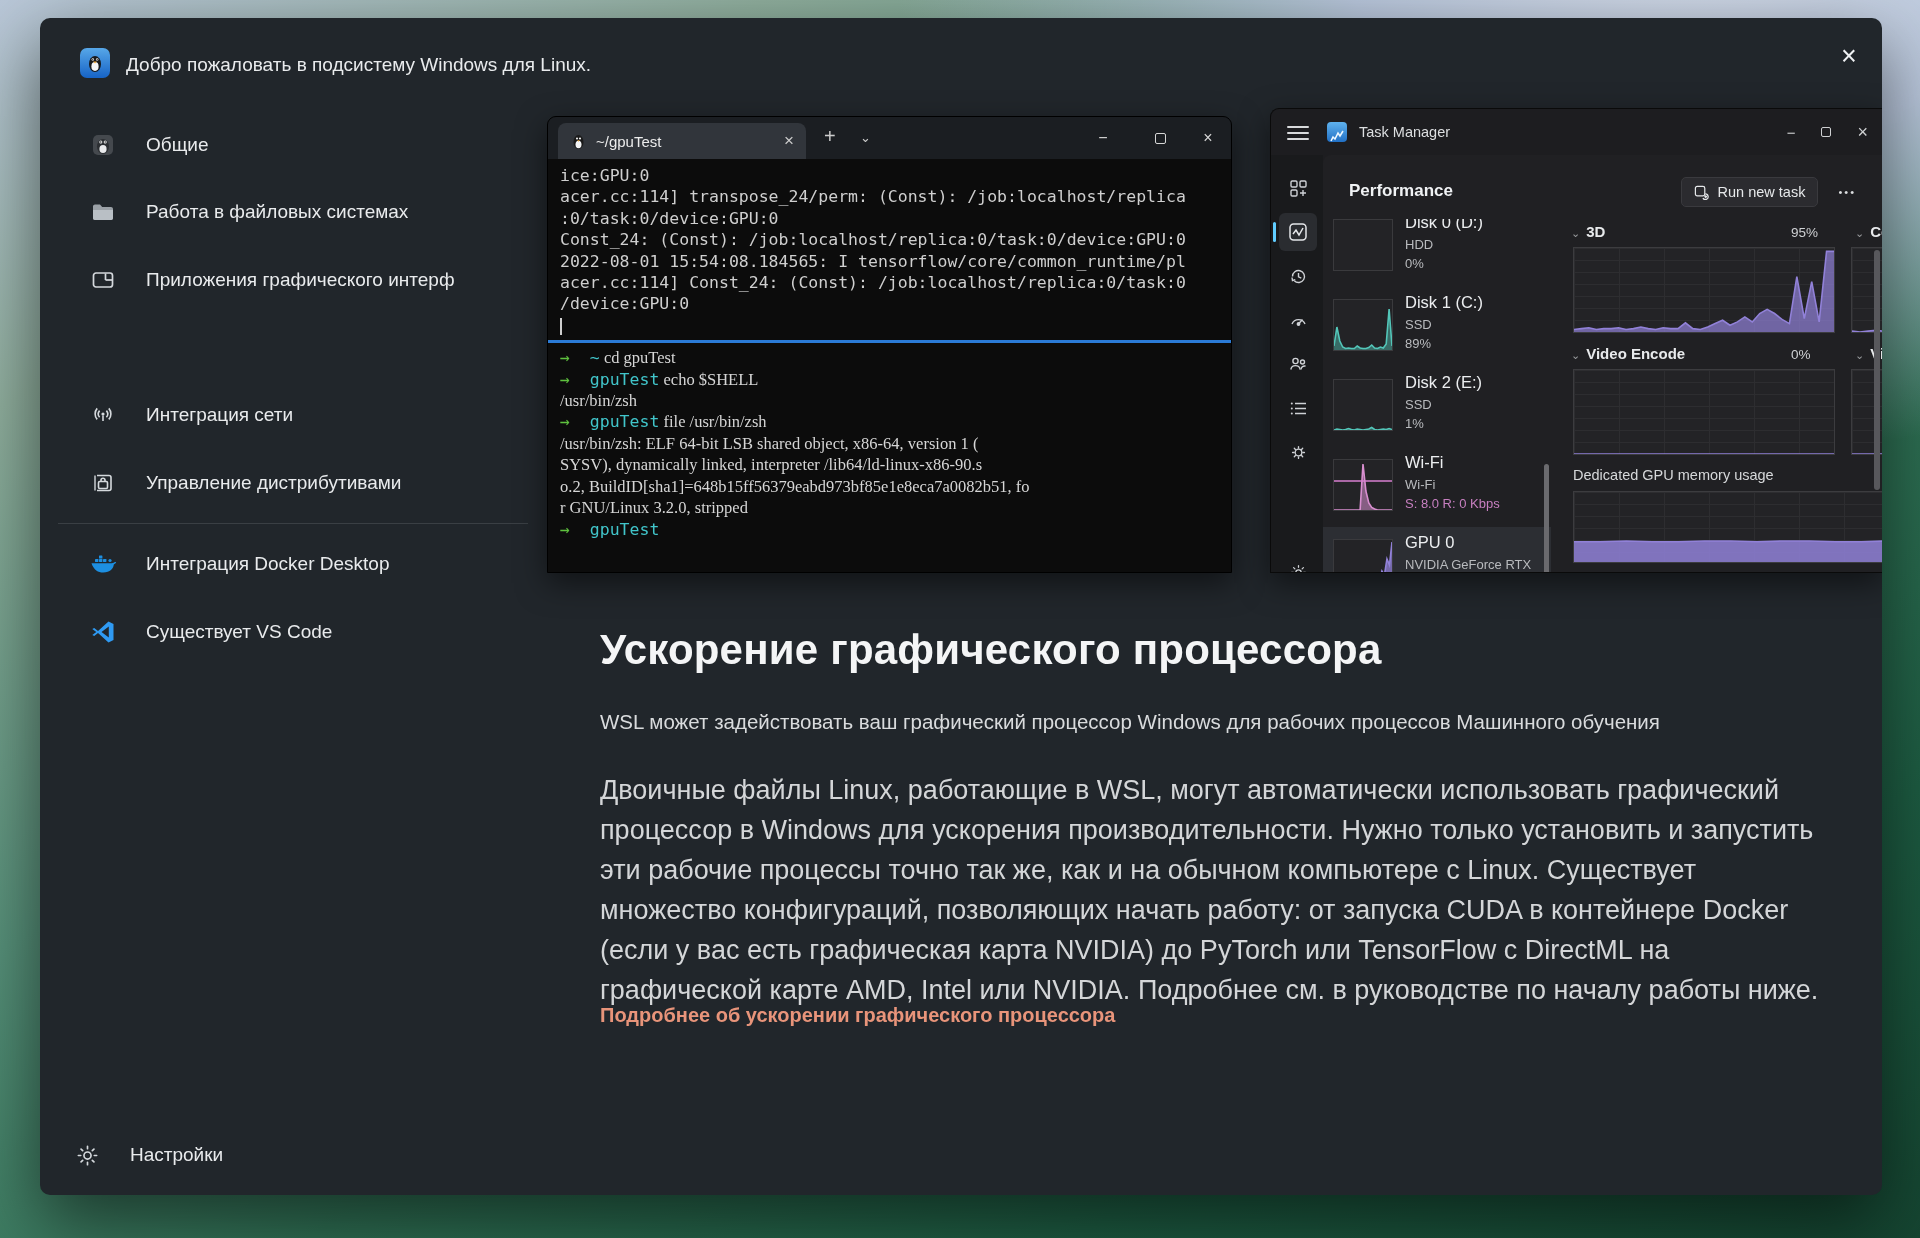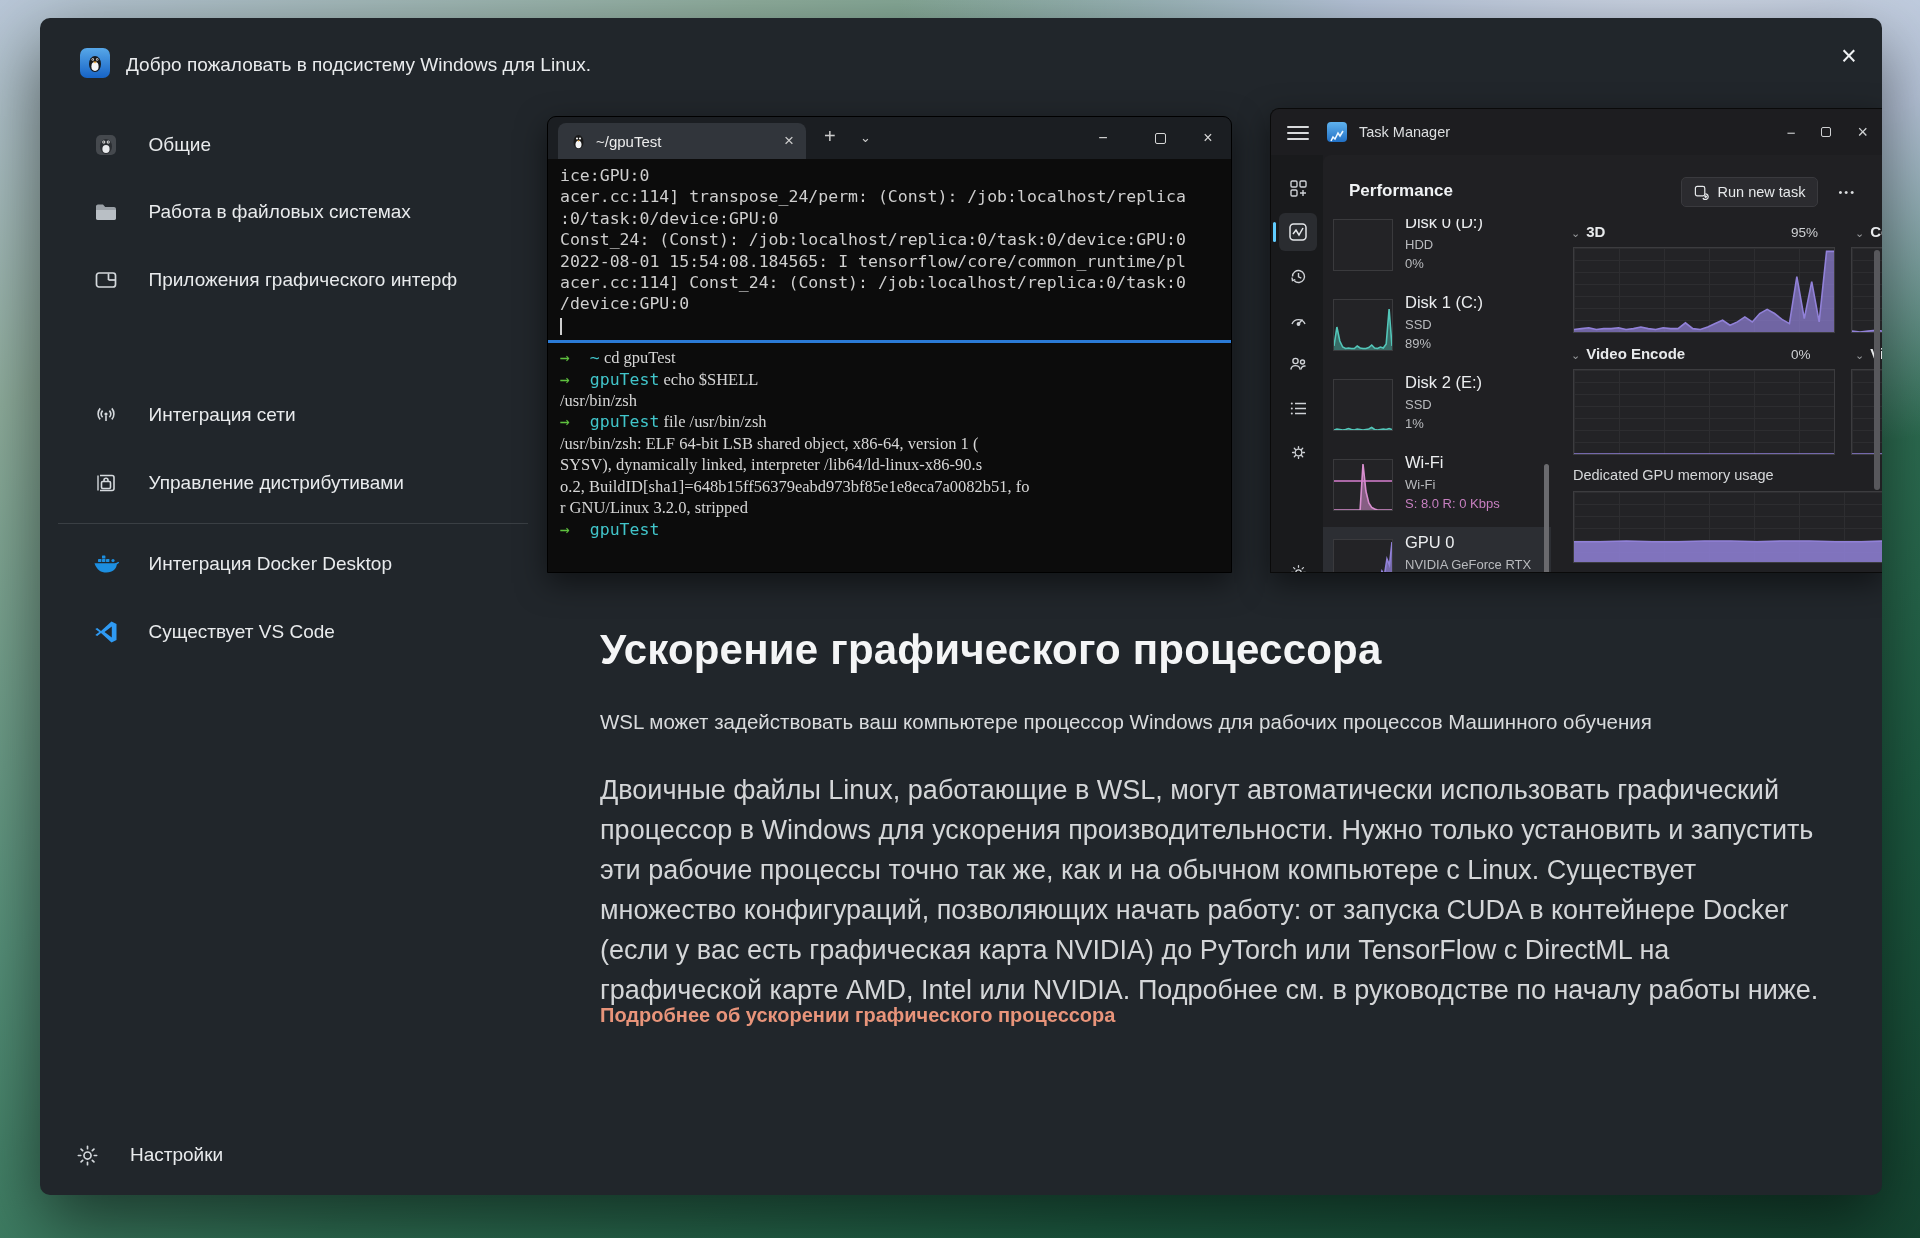--- a/index.html
+++ b/index.html
@@ -20,22 +20,22 @@
   }
   .win-close { position:absolute; left:1786px; top:18px; width:46px; height:40px;
     display:flex; align-items:center; justify-content:center; font-size:27px; font-weight:300;
     color:#f0f2f4; cursor:pointer; }
   .hdr-icon { position:absolute; left:40px; top:30px; width:30px; height:30px; border-radius:7px;
     background:linear-gradient(180deg,#57a7e8,#1663c6); display:flex; align-items:center; justify-content:center; }
   .hdr-title { position:absolute; left:86px; top:36px; font-size:19px; color:#e9ebed; }
 
   
   .sidebar { position:absolute; left:0; top:0; width:506px; height:1177px; }
-  .side-item { position:absolute; left:13px; width:492px; height:60px; border-radius:7px;
-    display:flex; align-items:center; cursor:pointer;justify-content:center; }
+  .side-item { position:absolute; left:22px; width:492px; height:60px; border-radius:7px;
+    display:flex; align-items:center; cursor:pointer; }
   .side-item .ic { width:30px; height:30px; margin-left:26px; display:flex; align-items:center; justify-content:center; flex:none; }
   .side-item .lbl { margin-left:28px; font-size:19px; color:#e9ebed; white-space:nowrap; overflow:hidden; width:385px; }
   .side-item.selected { background:#2e3338; }
   .side-item.selected .accent { position:absolute; left:0px; top:18px; width:4px; height:24px;
     border-radius:2px; background:#e0714d; }
   .side-divider { position:absolute; left:18px; width:470px; height:1px; background:#3a3f44; }
 
   
   .terminal {
     position:absolute; left:507px; top:98px; width:685px; height:457px;
@@ -509,17 +509,17 @@
 
         <div class="memlabel" style="left:10px; top:352px">Shared GPU memory usage</div>
 
       </div>
 
       <div class="tm-scroll"></div>
     </div>
   </div>
 
   <h1 class="page-heading">Ускорение графического процессора</h1>
-  <div class="page-subtitle">WSL может задействовать ваш компьютере процессор Windows для рабочих процессов Машинного обучения</div>
+  <div class="page-subtitle">WSL может задействовать ваш графический процессор Windows для рабочих процессов Машинного обучения</div>
   <div class="page-body">Двоичные файлы Linux, работающие в WSL, могут автоматически использовать графический процессор в Windows для ускорения производительности. Нужно только установить и запустить эти рабочие процессы точно так же, как и на обычном компьютере с Linux. Существует множество конфигураций, позволяющих начать работу: от запуска CUDA в контейнере Docker (если у вас есть графическая карта NVIDIA) до PyTorch или TensorFlow с DirectML на графической карте AMD, Intel или NVIDIA. Подробнее см. в руководстве по началу работы ниже.</div>
   <div class="page-link">Подробнее об ускорении графического процессора</div>
 
 </div>
 
 </body></html>

